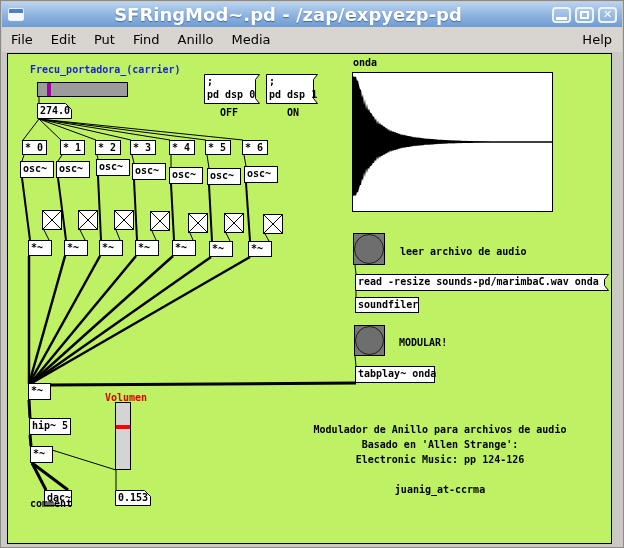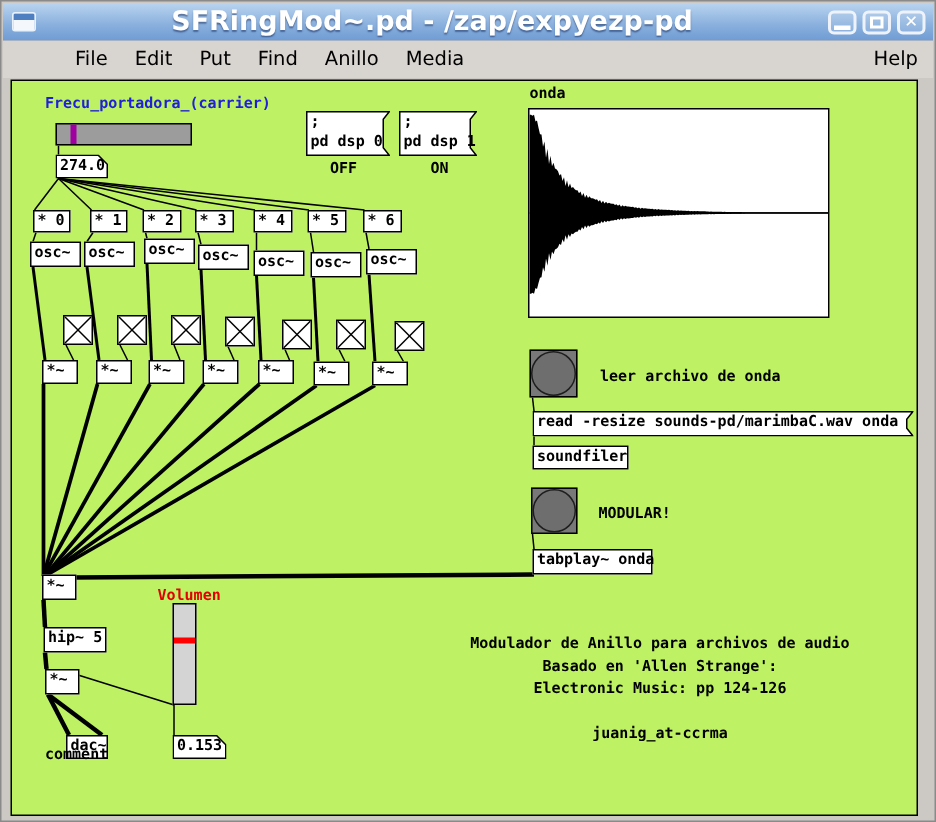--- a/index.html
+++ b/index.html
@@ -16,21 +16,21 @@
     text-shadow:0 1px 1px rgba(20,40,90,.5);white-space:nowrap;overflow:hidden;}
   .win-btns{display:flex;gap:4px;margin-right:5px;}
   .win-btn{width:19px;height:16px;border:2px solid #eef3fb;border-radius:4px;box-sizing:border-box;
     background:rgba(255,255,255,.12);position:relative;}
   .win-btn .g-min{position:absolute;left:2px;right:2px;bottom:1px;height:3px;background:#fff;}
   .win-btn .g-max{position:absolute;left:3px;right:3px;top:2px;bottom:2px;border:2px solid #fff;box-sizing:border-box;}
   .win-btn .g-close{position:absolute;inset:0;color:#fff;font-weight:bold;font-size:11px;line-height:12px;text-align:center;}
 
   
   .menubar{position:absolute;left:1px;right:1px;top:26px;height:25px;background:#d8d4cf;
-    display:flex;align-items:center;font-size:13px;color:#000;padding-left:39px;}
+    display:flex;align-items:center;font-size:13px;color:#000;}
   .menu-item{padding:3px 9px;cursor:default;}
   .menu-help{margin-left:auto;padding:3px 10px;}
 
   
   .canvas{position:absolute;left:6px;top:52px;width:603px;height:489px;background:#bef264;
     border:1px solid #000;box-sizing:content-box;}
   .cable-layer{position:absolute;left:0;top:0;pointer-events:none;}
 
   .pd-obj{position:absolute;border:1px solid #000;background:#fff;box-sizing:border-box;
     font:bold 10px "DejaVu Sans Mono",monospace;line-height:14px;padding:0 2px;white-space:pre;}
@@ -209,21 +209,21 @@
     <div class="pd-obj" style="left:56px;top:186px;width:24px;height:16px;">*~</div>
     <div class="pd-obj" style="left:91px;top:186px;width:24px;height:16px;">*~</div>
     <div class="pd-obj" style="left:127px;top:186px;width:24px;height:16px;">*~</div>
     <div class="pd-obj" style="left:164px;top:186px;width:24px;height:16px;">*~</div>
     <div class="pd-obj" style="left:201px;top:187px;width:24px;height:16px;">*~</div>
     <div class="pd-obj" style="left:240px;top:187px;width:24px;height:16px;">*~</div>
 
     <div class="pd-bang" style="left:345px;top:179px;width:32px;height:32px;">
         <div class="circ"></div>
       </div>
-    <div class="pd-comment" style="left:392px;top:192px;">leer archivo de onda</div>
+    <div class="pd-comment" style="left:392px;top:192px;">leer archivo de audio</div>
     <div class="pd-msg" style="left:347px;top:220px;width:254px;height:17px;"><svg width="254" height="17" style="position: absolute; left: 0px; top: 0px;">
           <path d="M0.5,0.5 L253.5,0.5 L249.5,5.5 L249.5,11.5 L253.5,16.5 L0.5,16.5 Z" fill="#fff" stroke="#000"></path>
         </svg><span>read -resize sounds-pd/marimbaC.wav onda</span></div>
     <div class="pd-obj" style="left:347px;top:243px;width:64px;height:16px;">soundfiler</div>
     <div class="pd-bang" style="left:346px;top:271px;width:31px;height:31px;">
         <div class="circ"></div>
       </div>
     <div class="pd-comment" style="left:391px;top:283px;">MODULAR!</div>
     <div class="pd-obj" style="left:347px;top:312px;width:80px;height:17px;">tabplay~ onda</div>
 

